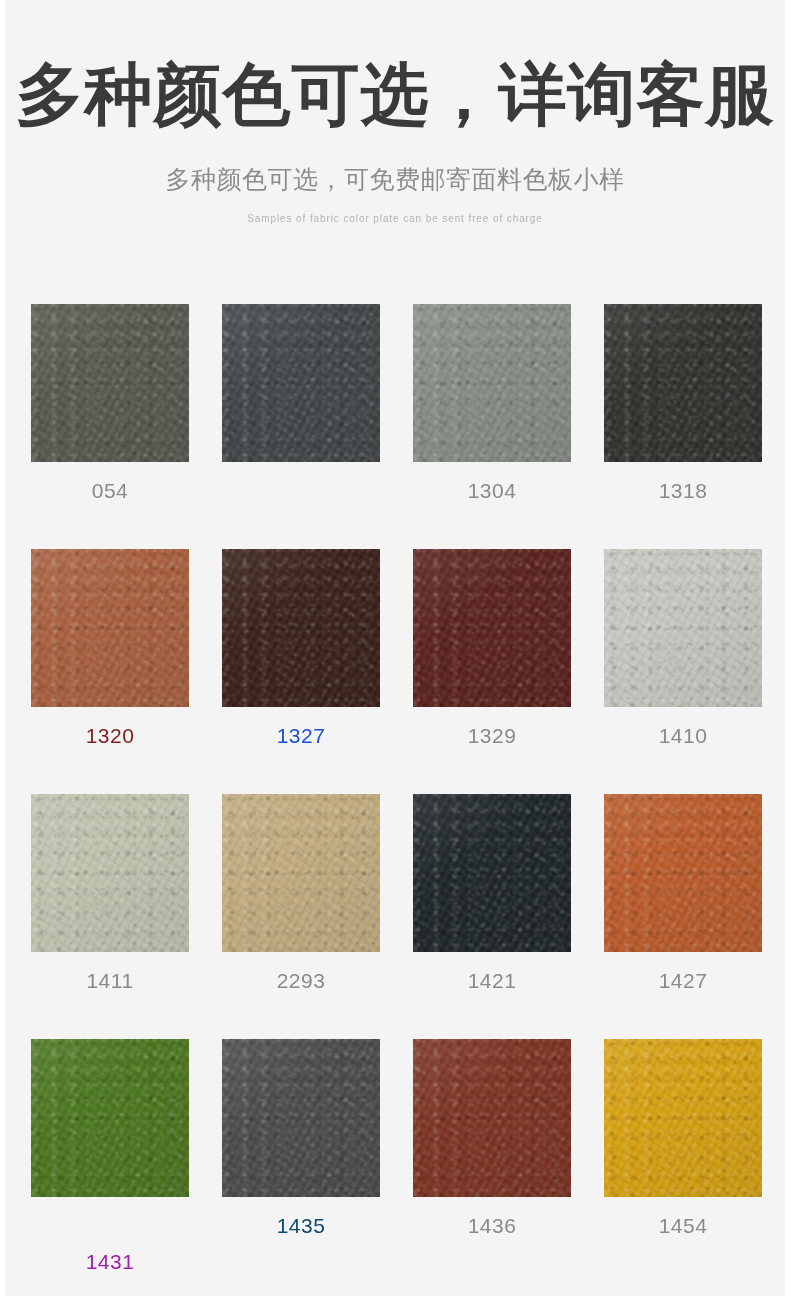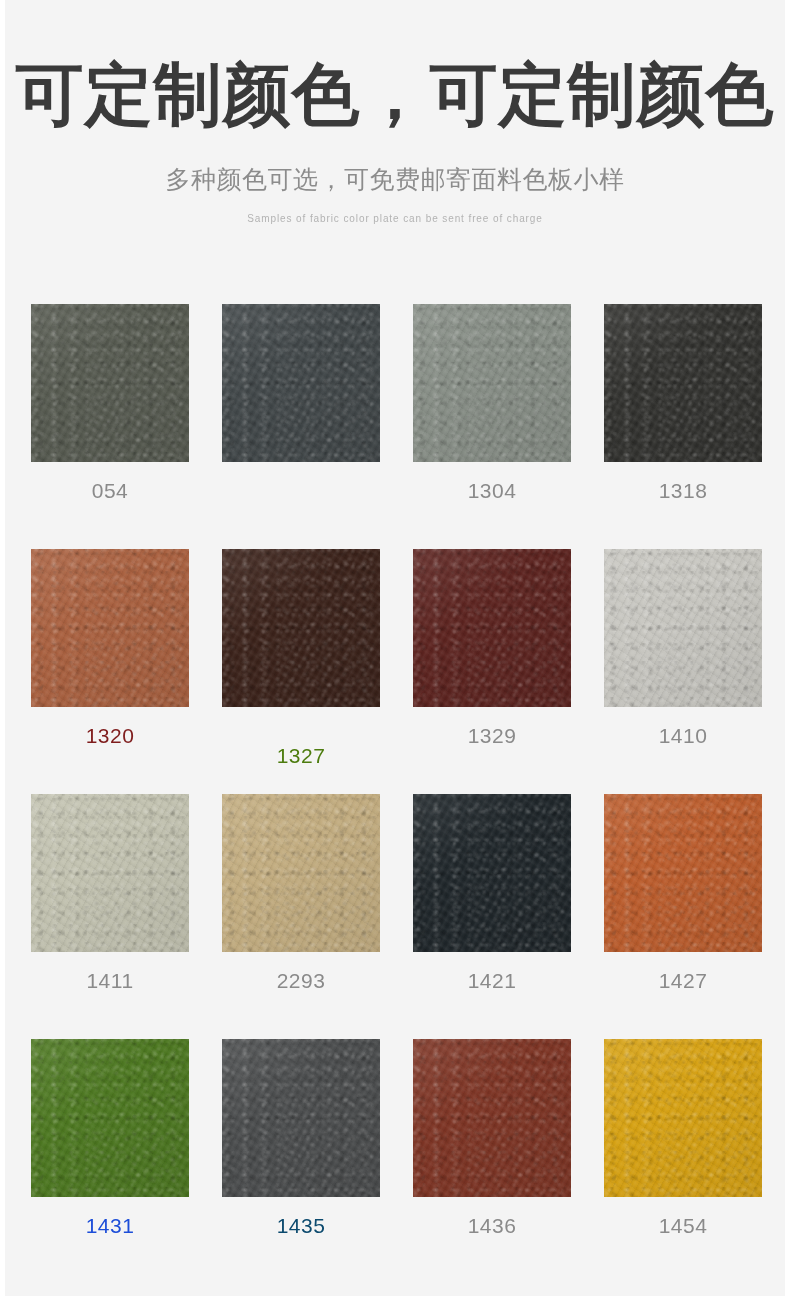--- a/index.html
+++ b/index.html
@@ -134,21 +134,21 @@
     color: #8a8a8a;
     letter-spacing: 0.5px;
   }
 </style>
 </head>
 <body>
 
 <div class="page">
 
   <div class="header">
-    <h1 class="title">可定制颜色，可定制颜色</h1>
+    <h1 class="title">多种颜色可选，详询客服</h1>
     <p class="subtitle-cn">多种颜色可选，可免费邮寄面料色板小样</p>
     <p class="subtitle-en">Samples of fabric color plate can be sent free of charge</p>
   </div>
 
   <div class="swatch-grid" id="swatch-grid">
       <div class="swatch-cell">
         <div class="swatch-chip" style="background-color: rgb(86, 90, 80);"></div>
         <div class="swatch-label" style="color: rgb(138, 138, 138);">054</div>
       </div>
       <div class="swatch-cell">
@@ -161,21 +161,21 @@
       <div class="swatch-cell">
         <div class="swatch-chip" style="background-color: rgb(50, 50, 47);"></div>
         <div class="swatch-label" style="color: rgb(138, 138, 138);">1318</div>
       </div>
       <div class="swatch-cell">
         <div class="swatch-chip" style="background-color: rgb(169, 96, 63);"></div>
         <div class="swatch-label" style="color: #7f1d1d;">1320</div>
       </div>
       <div class="swatch-cell">
         <div class="swatch-chip" style="background-color: rgb(59, 34, 26);"></div>
-        <div class="swatch-label" style="color: #4d7c0f; margin-top: 20px;">1327</div>
+        <div class="swatch-label" style="color: #1d4ed8;">1327</div>
       </div>
       <div class="swatch-cell">
         <div class="swatch-chip" style="background-color: rgb(92, 35, 31);"></div>
         <div class="swatch-label" style="color: rgb(138, 138, 138);">1329</div>
       </div>
       <div class="swatch-cell">
         <div class="swatch-chip" style="background-color: rgb(199, 198, 192);"></div>
         <div class="swatch-label" style="color: rgb(138, 138, 138);">1410</div>
       </div>
       <div class="swatch-cell">
@@ -189,21 +189,21 @@
       <div class="swatch-cell">
         <div class="swatch-chip" style="background-color: rgb(31, 38, 42);"></div>
         <div class="swatch-label" style="color: rgb(138, 138, 138);">1421</div>
       </div>
       <div class="swatch-cell">
         <div class="swatch-chip" style="background-color: rgb(187, 92, 44);"></div>
         <div class="swatch-label" style="color: rgb(138, 138, 138);">1427</div>
       </div>
       <div class="swatch-cell">
         <div class="swatch-chip" style="background-color: rgb(76, 119, 32);"></div>
-        <div class="swatch-label" style="color: #1d4ed8;">1431</div>
+        <div class="swatch-label" style="color: #a21caf; margin-top: 36px;">1431</div>
       </div>
       <div class="swatch-cell">
         <div class="swatch-chip" style="background-color: rgb(74, 76, 77);"></div>
         <div class="swatch-label" style="color: #0c4a6e;">1435</div>
       </div>
       <div class="swatch-cell">
         <div class="swatch-chip" style="background-color: rgb(125, 52, 36);"></div>
         <div class="swatch-label" style="color: rgb(138, 138, 138);">1436</div>
       </div>
       <div class="swatch-cell">

